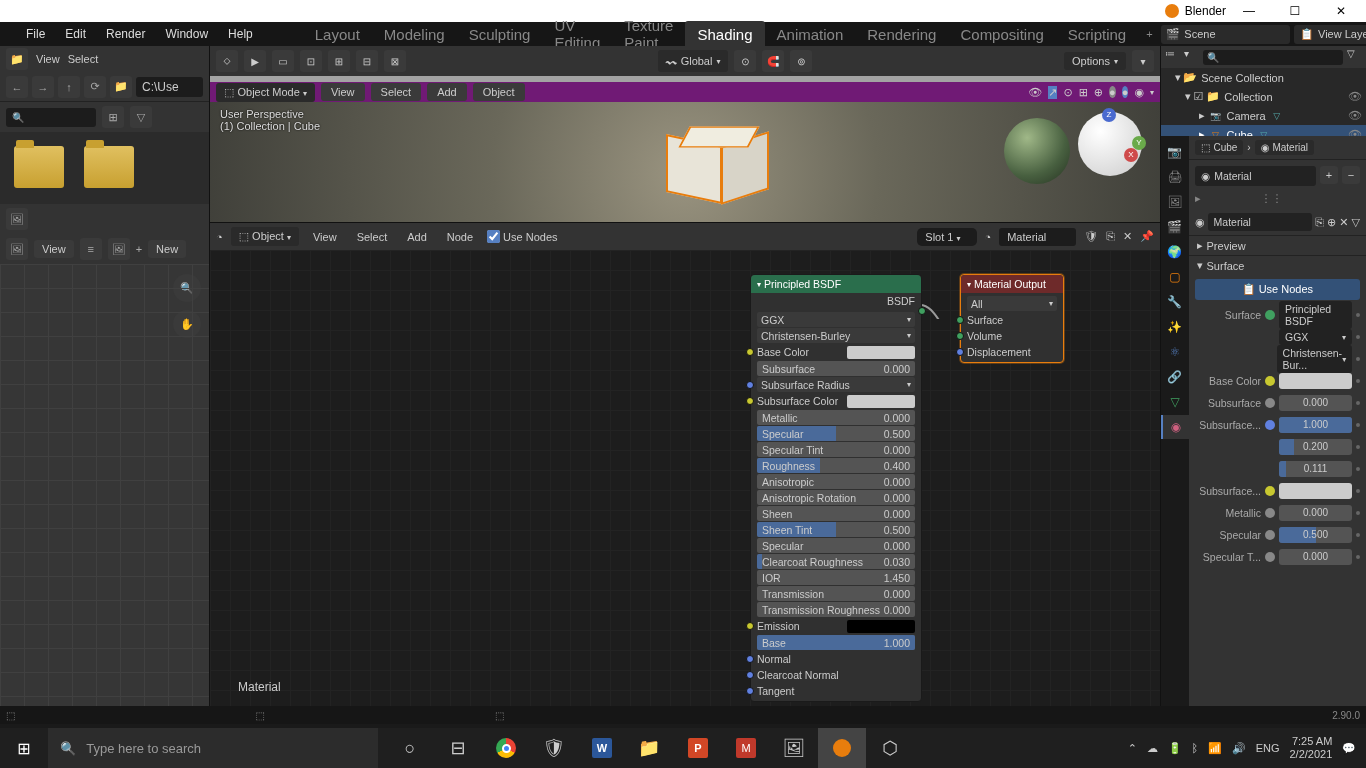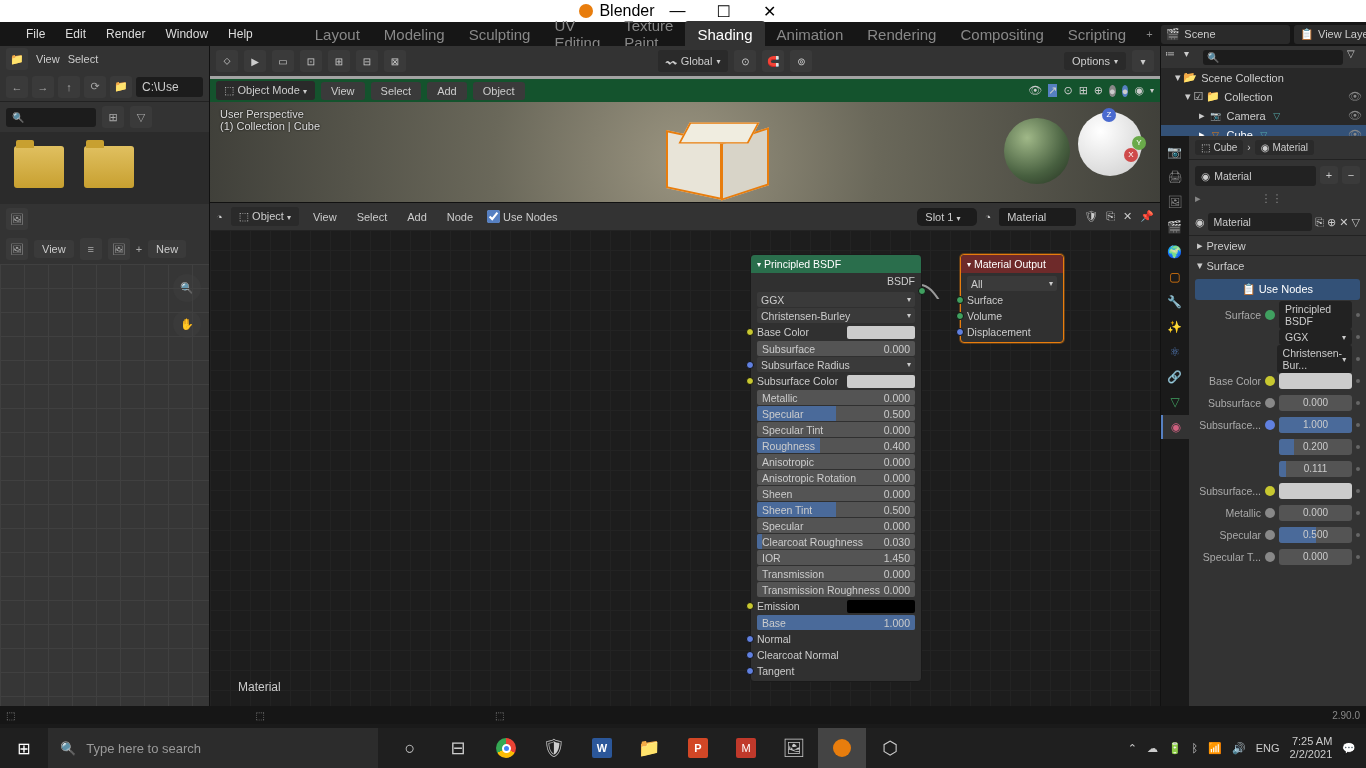--- a/index.html
+++ b/index.html
@@ -1,19 +1,19 @@
 <!DOCTYPE html>
 <html><head>
 <meta charset="utf-8">
 <style>
 * { margin: 0; padding: 0; box-sizing: border-box; font-family: -apple-system, BlinkMacSystemFont, "Segoe UI", sans-serif; }
 body { background: #1a1a1a; color: #ccc; font-size: 11px; overflow: hidden; width: 1366px; height: 768px; position: relative; }
 
 
-.win-titlebar { height: 22px; background: #fff; display: flex; align-items: center; justify-content: center; padding: 0 2px 0 8px; color: #000; font-size: 16px; }
+.win-titlebar { height: 22px; background: #fff; display: flex; align-items: center; justify-content: flex-end; padding: 0 2px 0 8px; color: #000; font-size: 12px; }
 .win-titlebar .left { display: flex; align-items: center; gap: 6px; }
 .win-titlebar .logo { width: 14px; height: 14px; background: #e87d0d; border-radius: 50%; }
 .win-titlebar .controls { display: flex; }
 .win-titlebar .ctrl { width: 46px; height: 22px; display: flex; align-items: center; justify-content: center; color: #000; }
 
 
 .menubar { height: 24px; background: #161616; display: flex; align-items: center; padding: 0 4px; gap: 0; }
 .menubar .logo2 { width: 18px; height: 18px; background: #e87d0d; border-radius: 50%; margin: 0 6px; }
 .menubar .menu-item { padding: 4px 10px; color: #ddd; font-size: 12px; }
 .workspace-tabs { display: flex; margin-left: 40px; align-items: center; }
@@ -45,26 +45,26 @@
 .uv-tools { position: absolute; top: 10px; right: 8px; display: flex; flex-direction: column; gap: 8px; }
 .uv-tool { width: 28px; height: 28px; background: #3a3a3a; border-radius: 50%; display: flex; align-items: center; justify-content: center; }
 
 
 .center { flex: 1; display: flex; flex-direction: column; }
 
 
 .vp-header { height: 30px; background: #333; display: flex; align-items: center; padding: 0 6px; gap: 6px; }
 .vp-header .sel { background: #2a2a2a; padding: 3px 8px; border-radius: 3px; font-size: 11px; display: flex; align-items: center; gap: 4px; }
 .vp-header .icon-btn { width: 22px; height: 22px; background: #3a3a3a; border-radius: 3px; display: flex; align-items: center; justify-content: center; font-size: 10px; }
-.vp-header2 { height: 26px; background: #14532d; display: flex; align-items: center; padding: 0 6px; gap: 6px; border-top: 3px solid #a3a3a3; }
+.vp-header2 { height: 26px; background: #701a75; display: flex; align-items: center; padding: 0 6px; gap: 6px; border-top: 6px solid #a3a3a3; }
 .vp-header2 .btn { background: #3a3a3a; padding: 3px 10px; border-radius: 3px; font-size: 11px; }
 .vp-header2 .mode { background: #2a2a2a; padding: 3px 8px; border-radius: 3px; font-size: 11px; }
 
 
-.viewport3d { height: 100px; background: radial-gradient(circle at 50% 60%, #9a9480, #6a685a 40%, #40403a); position: relative; overflow: hidden; }
+.viewport3d { height: 120px; background: radial-gradient(circle at 50% 60%, #9a9480, #6a685a 40%, #40403a); position: relative; overflow: hidden; }
 .vp-overlay { position: absolute; top: 6px; left: 10px; font-size: 11px; color: #ddd; text-shadow: 0 0 2px #000; }
 .cube { position: absolute; left: 48%; top: 18%; width: 90px; height: 80px; }
 .cube-face { position: absolute; background: #e8e4d8; border: 2px solid #e87d0d; }
 .cube-top { width: 70px; height: 38px; transform: skew(-28deg, 0) scaleY(0.55); left: 18px; top: -6px; background: #f0ede0; }
 .cube-front { width: 56px; height: 58px; left: 0; top: 16px; transform: skewY(12deg); }
 .cube-side { width: 48px; height: 58px; left: 55px; top: 15px; transform: skewY(-18deg); background: #d8d4c8; }
 .nav-gizmo { position: absolute; right: 12px; top: 10px; width: 70px; height: 70px; }
 .nav-ball { width: 64px; height: 64px; border-radius: 50%; background: radial-gradient(circle at 35% 30%, #fff, #ccc); position: relative; }
 .hdri-ball { position: absolute; right: 90px; top: 16px; width: 66px; height: 66px; border-radius: 50%; background: radial-gradient(circle at 35% 30%, #a0b888, #486040 60%, #243020); }
 

